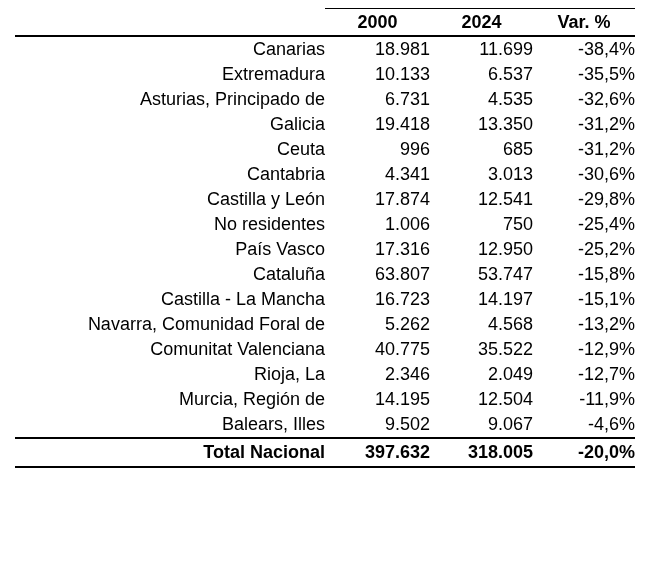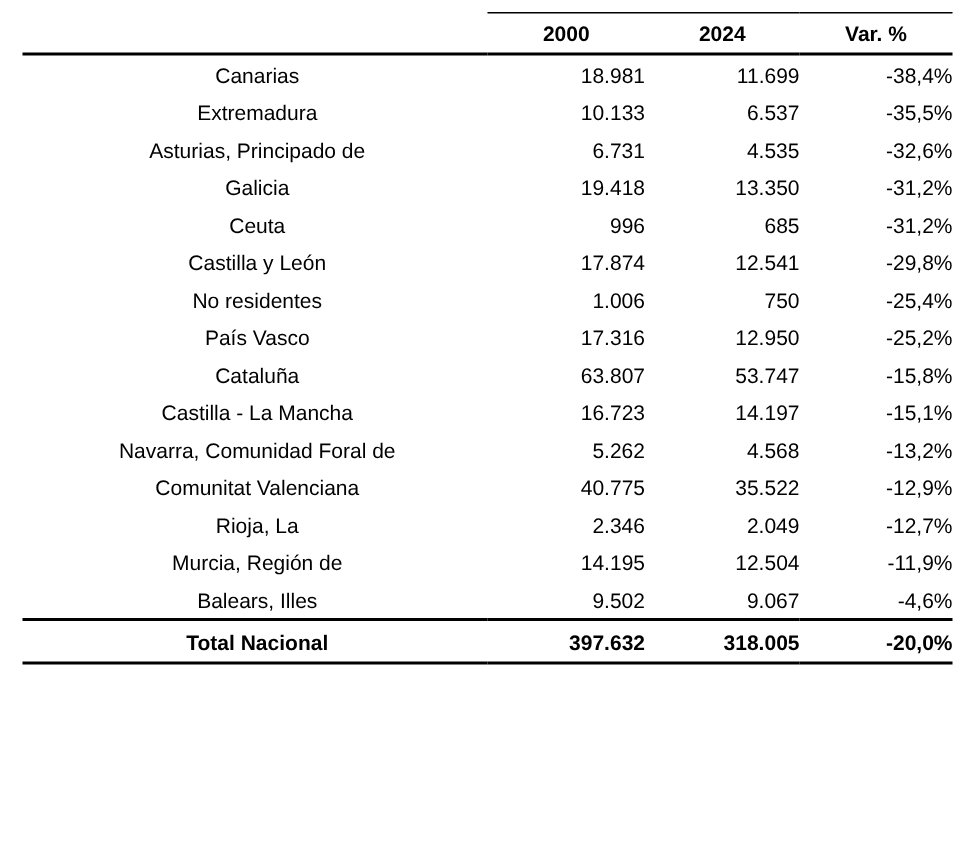--- a/index.html
+++ b/index.html
@@ -14,21 +14,21 @@
   }
   .table-wrap {
     position: absolute;
     left: 15px;
     top: 8px;
   }
   table {
     border-collapse: collapse;
     table-layout: fixed;
     width: 620px;
-    font-size: 14px;
+    font-size: 18px;
   }
   col.c-name { width: 310px; }
   col.c-2000 { width: 105px; }
   col.c-2024 { width: 103px; }
   col.c-var  { width: 102px; }
   thead th {
     font-weight: bold;
     text-align: center;
     height: 26px;
     padding: 0;
@@ -38,21 +38,21 @@
   thead th.num-head {
     border-top: 1.5px solid #000000;
   }
   tbody td {
     height: 25px;
     padding: 0;
     vertical-align: middle;
     white-space: nowrap;
   }
   td.name, th.name {
-    text-align: center;
+    text-align: right;
     padding-left: 3px;
   }
   td.num {
     text-align: right;
   }
   tfoot td {
     height: 27px;
     padding: 0;
     vertical-align: middle;
     font-weight: bold;
@@ -103,20 +103,26 @@
         <td class="name">Galicia</td>
         <td class="num">19.418</td>
         <td class="num">13.350</td>
         <td class="num">-31,2%</td>
       </tr>
       <tr>
         <td class="name">Ceuta</td>
         <td class="num">996</td>
         <td class="num">685</td>
         <td class="num">-31,2%</td>
+      </tr>
+      <tr>
+        <td class="name">Cantabria</td>
+        <td class="num">4.341</td>
+        <td class="num">3.013</td>
+        <td class="num">-30,6%</td>
       </tr>
       <tr>
         <td class="name">Castilla y León</td>
         <td class="num">17.874</td>
         <td class="num">12.541</td>
         <td class="num">-29,8%</td>
       </tr>
       <tr>
         <td class="name">No residentes</td>
         <td class="num">1.006</td>

